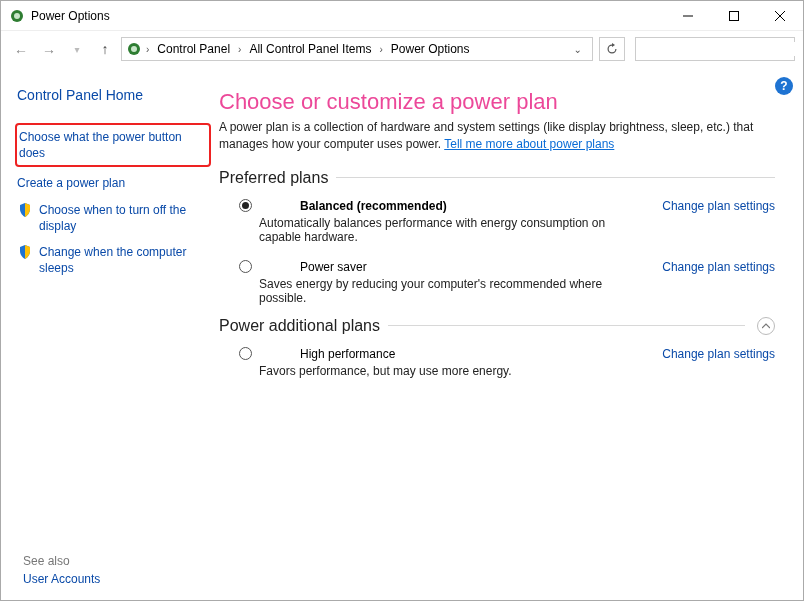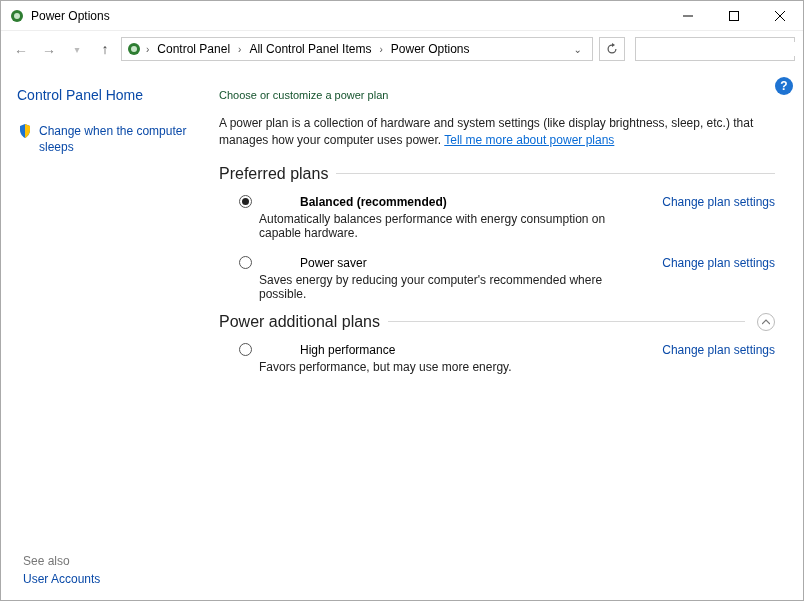--- a/index.html
+++ b/index.html
@@ -144,24 +144,24 @@
       position: absolute;
       right: 10px; top: 10px;
       width: 18px; height: 18px;
       background: #1e73d2;
       border-radius: 50%;
       color: #fff;
       display: flex; align-items:center; justify-content:center;
       font-size: 12px; font-weight: bold;
     }
     .main-title {
-      color: #14532d;
-      font-size: 11px;
+      color: #ec4899;
+      font-size: 22px;
       font-weight: 400;
-      margin-bottom: 14px;
+      margin-bottom: 4px;
     }
     .main-desc {
       font-size: 12px;
       color: #222;
       line-height: 1.4;
       margin-bottom: 16px;
     }
     .main-desc a { color: #0a6cd6; text-decoration: underline; }
 
     .section-header {
@@ -283,22 +283,37 @@
           <line x1="7.5" y1="7.5" x2="11" y2="11" stroke="#555" stroke-width="1.2"></line>
         </svg>
     </span>
   </div>
 </div>
 
 <div class="content-wrap">
   <div class="sidebar">
     <div class="sidebar-home">Control Panel Home</div>
 
-
-
+    <div class="highlight-box">
+      <div class="sidebar-link">Choose what the power button does</div>
+    </div>
+
+    <div class="sidebar-item">
+      <span class="sidebar-link">Create a power plan</span>
+    </div>
+
+    <div class="sidebar-item">
+      <span class="sidebar-small-icon">
+        <svg viewBox="0 0 16 16">
+            <path d="M8 1l5 2v4c0 4-3 7-5 8-2-1-5-4-5-8V3l5-2z" fill="#1e73d2"></path>
+            <path d="M8 1l5 2v4c0 4-3 7-5 8V1z" fill="#ffc107"></path>
+          </svg>
+      </span>
+      <span class="sidebar-link">Choose when to turn off the display</span>
+    </div>
 
     <div class="sidebar-item">
       <span class="sidebar-small-icon">
         <svg viewBox="0 0 16 16">
             <path d="M8 1l5 2v4c0 4-3 7-5 8-2-1-5-4-5-8V3l5-2z" fill="#1e73d2"></path>
             <path d="M8 1l5 2v4c0 4-3 7-5 8V1z" fill="#ffc107"></path>
           </svg>
       </span>
       <span class="sidebar-link">Change when the computer sleeps</span>
     </div>

